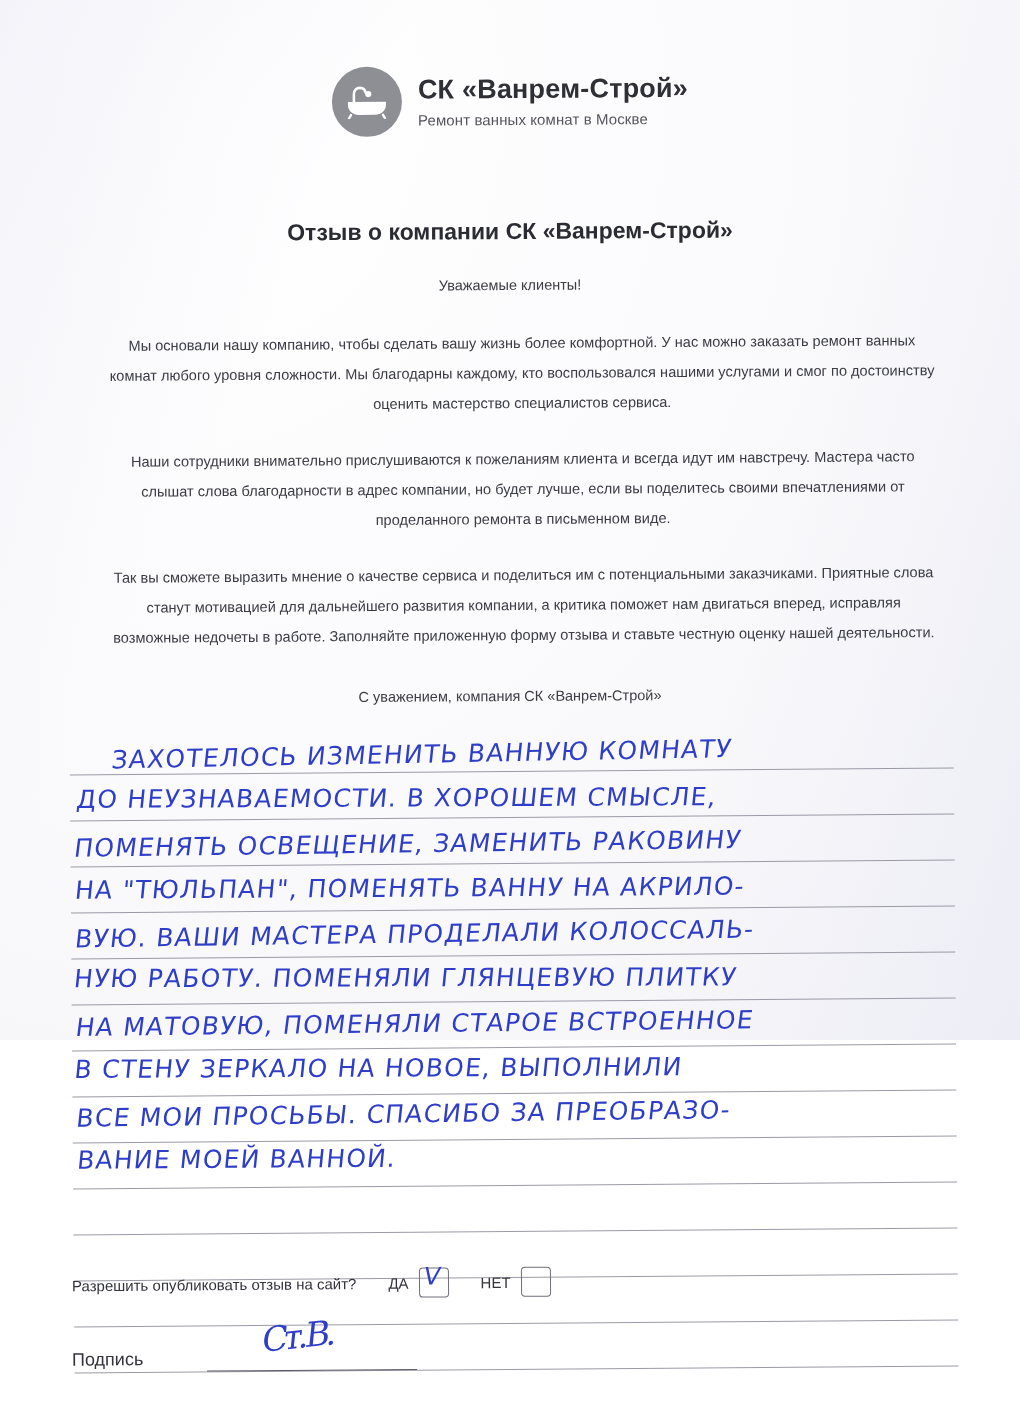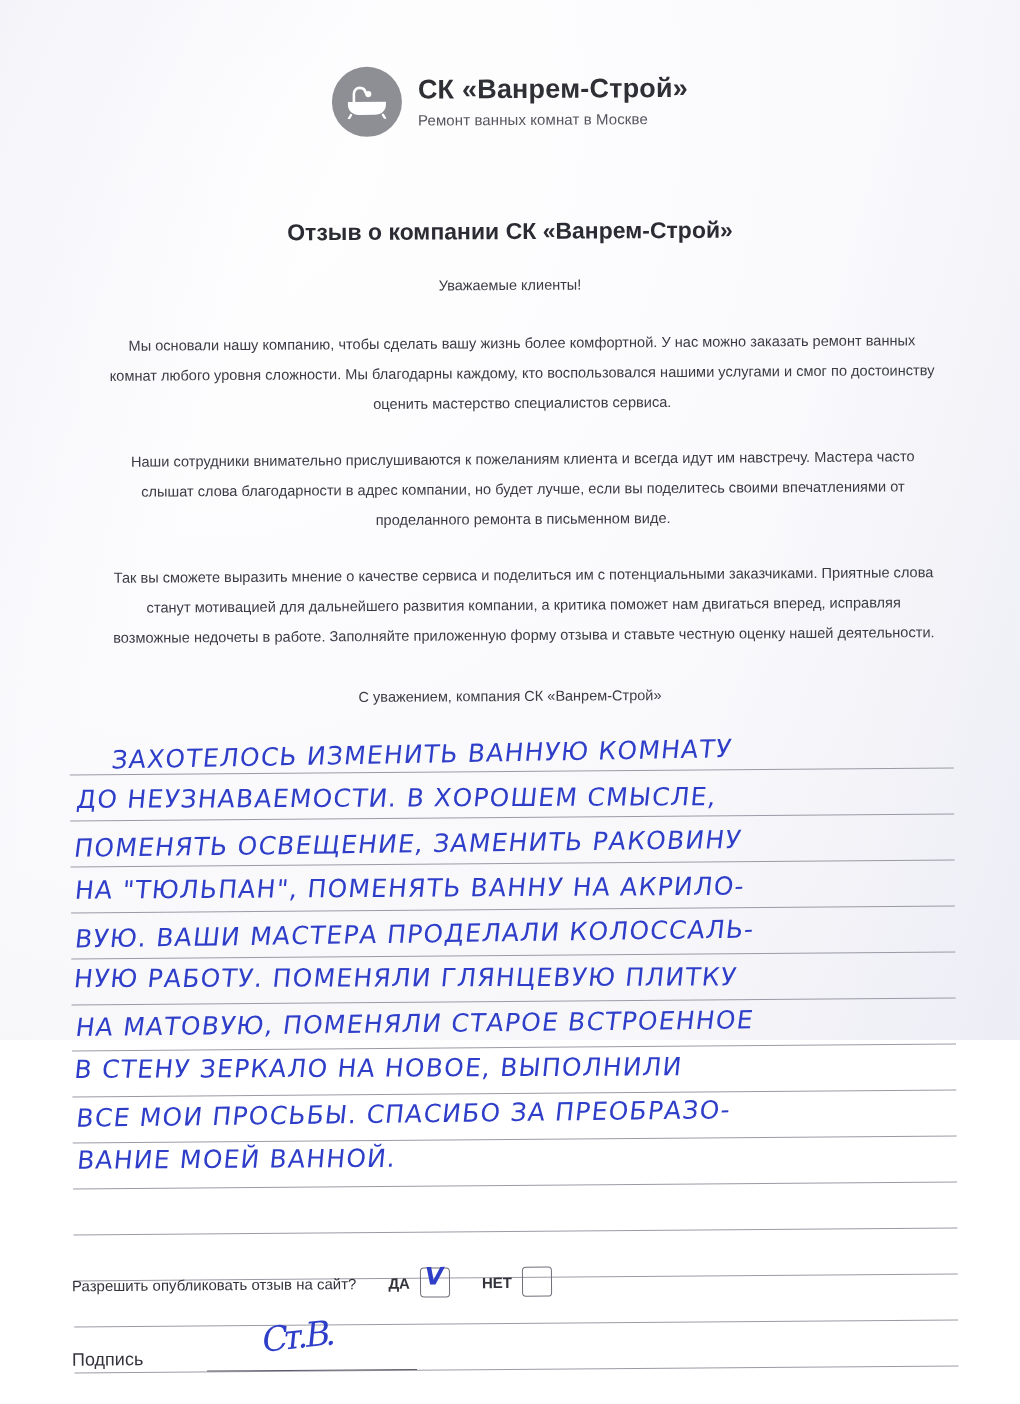--- a/index.html
+++ b/index.html
@@ -181,21 +181,20 @@
   .permission-label {
     font-size: 15px;
     color: #33333c;
   }
   .opt {
     display: flex;
     align-items: center;
     margin-left: 32px;
     font-size: 15px;
     color: #33333c;
-    font-weight: bold;
   }
   .opt .cap { margin-right: 10px; }
   .box {
     width: 28px;
     height: 28px;
     border: 1.6px solid #6f6f7b;
     border-radius: 4px;
     position: relative;
     background: transparent;
   }

